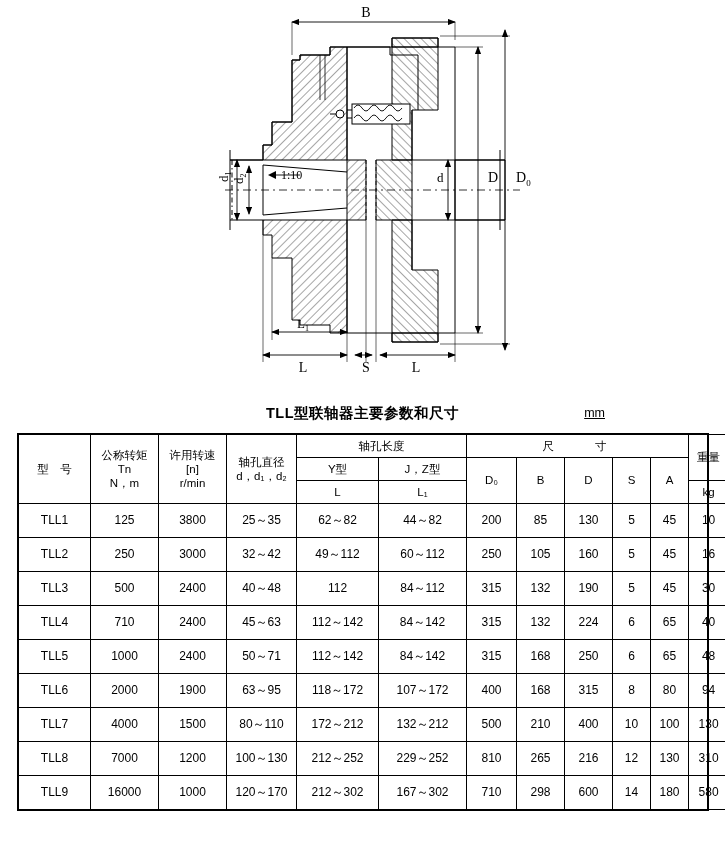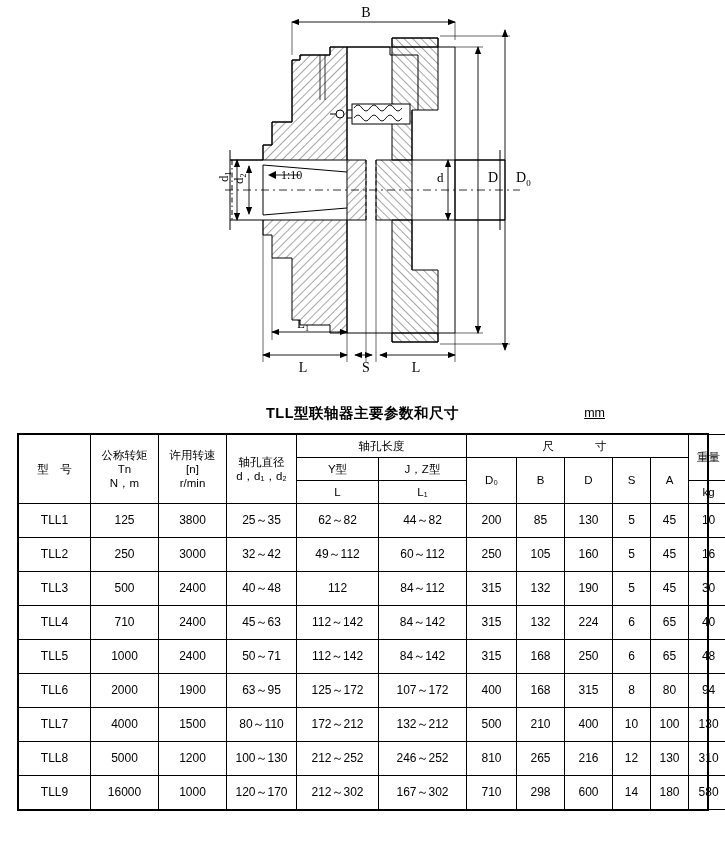--- a/index.html
+++ b/index.html
@@ -357,21 +357,21 @@
           <td>250</td>
           <td>6</td>
           <td>65</td>
           <td>48</td>
         </tr>
         <tr>
           <td>TLL6</td>
           <td>2000</td>
           <td>1900</td>
           <td>63～95</td>
-          <td>125～172</td>
+          <td>118～172</td>
           <td>107～172</td>
           <td>400</td>
           <td>168</td>
           <td>315</td>
           <td>8</td>
           <td>80</td>
           <td>94</td>
         </tr>
         <tr>
           <td>TLL7</td>
@@ -382,25 +382,25 @@
           <td>132～212</td>
           <td>500</td>
           <td>210</td>
           <td>400</td>
           <td>10</td>
           <td>100</td>
           <td>130</td>
         </tr>
         <tr>
           <td>TLL8</td>
-          <td>5000</td>
+          <td>7000</td>
           <td>1200</td>
           <td>100～130</td>
           <td>212～252</td>
-          <td>246～252</td>
+          <td>229～252</td>
           <td>810</td>
           <td>265</td>
           <td>216</td>
           <td>12</td>
           <td>130</td>
           <td>310</td>
         </tr>
         <tr>
           <td>TLL9</td>
           <td>16000</td>

